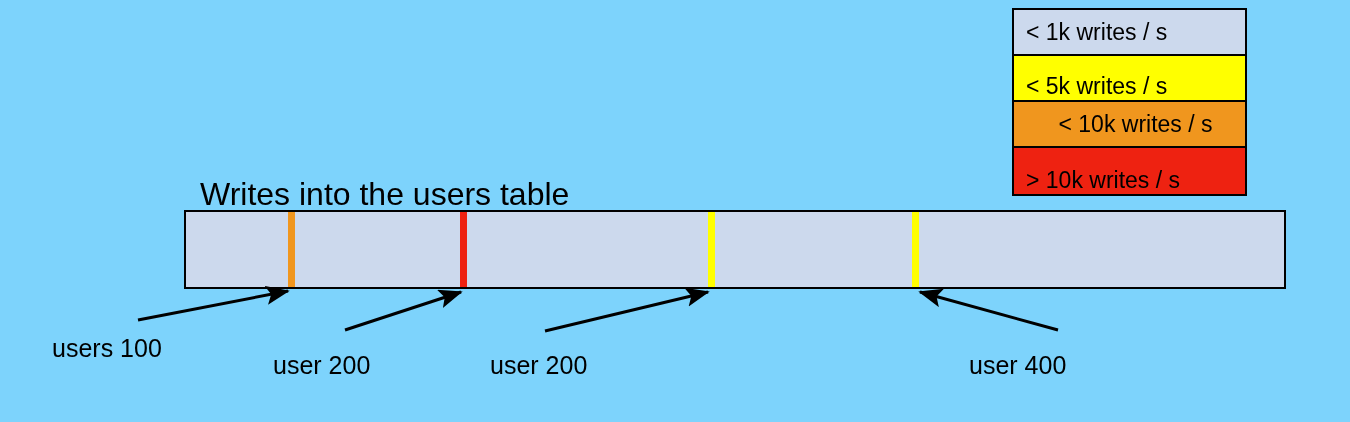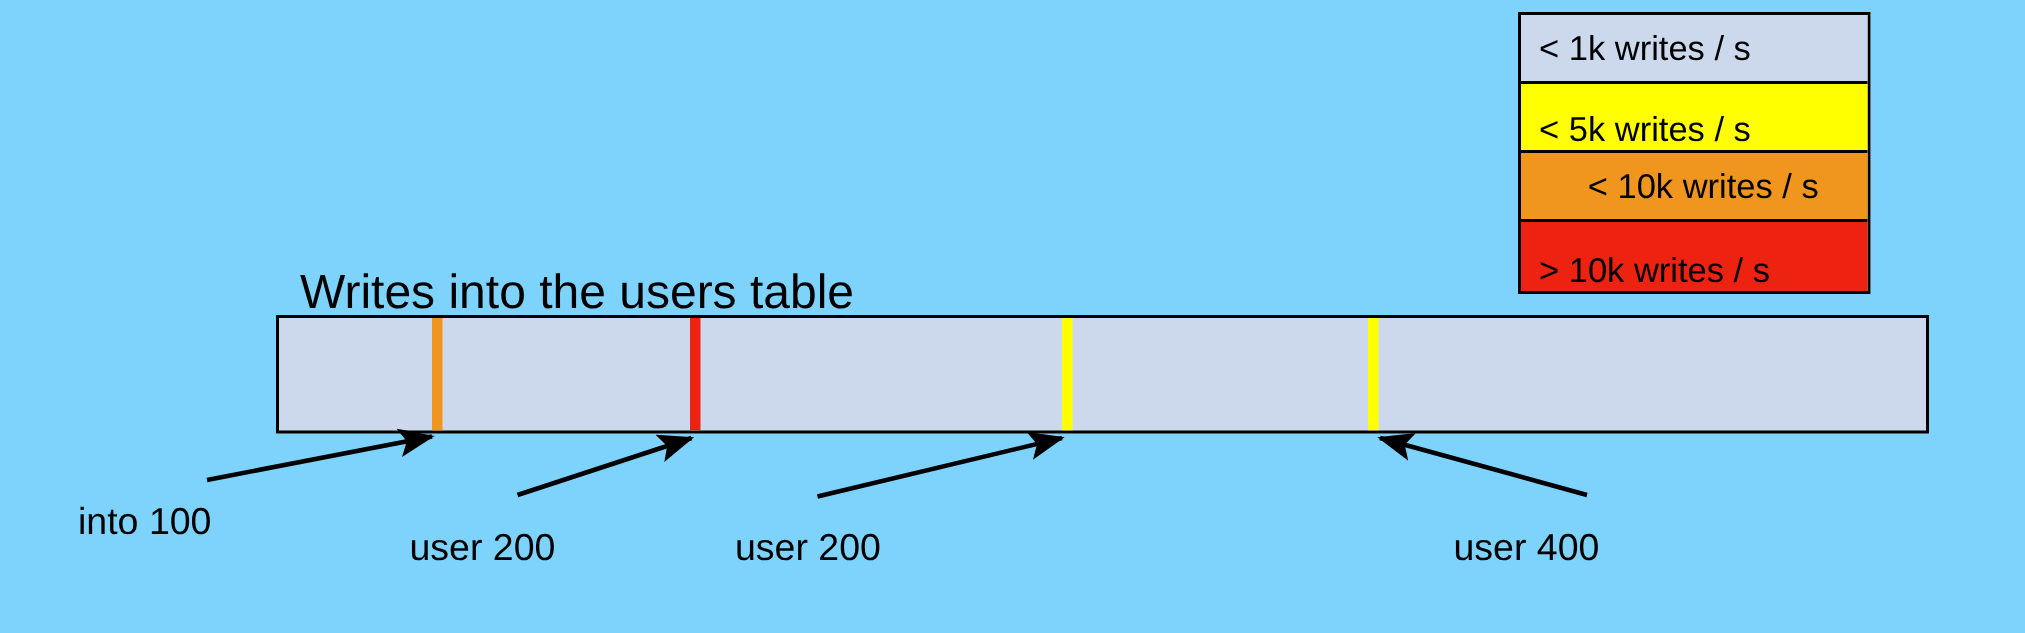--- a/index.html
+++ b/index.html
@@ -123,18 +123,18 @@
       <marker id="ah" markerWidth="9" markerHeight="9" refX="7.4" refY="3.2" orient="auto" markerUnits="strokeWidth">
         <path d="M0,0 L8,3.2 L0,6.4 L1.7,3.2 z" fill="#000000"></path>
       </marker>
     </defs>
     <line x1="138" y1="320" x2="288" y2="291" stroke="#000000" stroke-width="3" marker-end="url(#ah)"></line>
     <line x1="345" y1="330" x2="461" y2="292" stroke="#000000" stroke-width="3" marker-end="url(#ah)"></line>
     <line x1="545" y1="331" x2="708" y2="292" stroke="#000000" stroke-width="3" marker-end="url(#ah)"></line>
     <line x1="1058" y1="330" x2="920" y2="292" stroke="#000000" stroke-width="3" marker-end="url(#ah)"></line>
   </svg>
 
-  <div class="callout-label" style="left:52px; top:334px;">into 100</div>
+  <div class="callout-label" style="left:52px; top:334px;">users 100</div>
   <div class="callout-label" style="left:273px; top:351px;">user 200</div>
   <div class="callout-label" style="left:490px; top:351px;">user 200</div>
   <div class="callout-label" style="left:969px; top:351px;">user 400</div>
 
 </div>
 
 </body></html>

